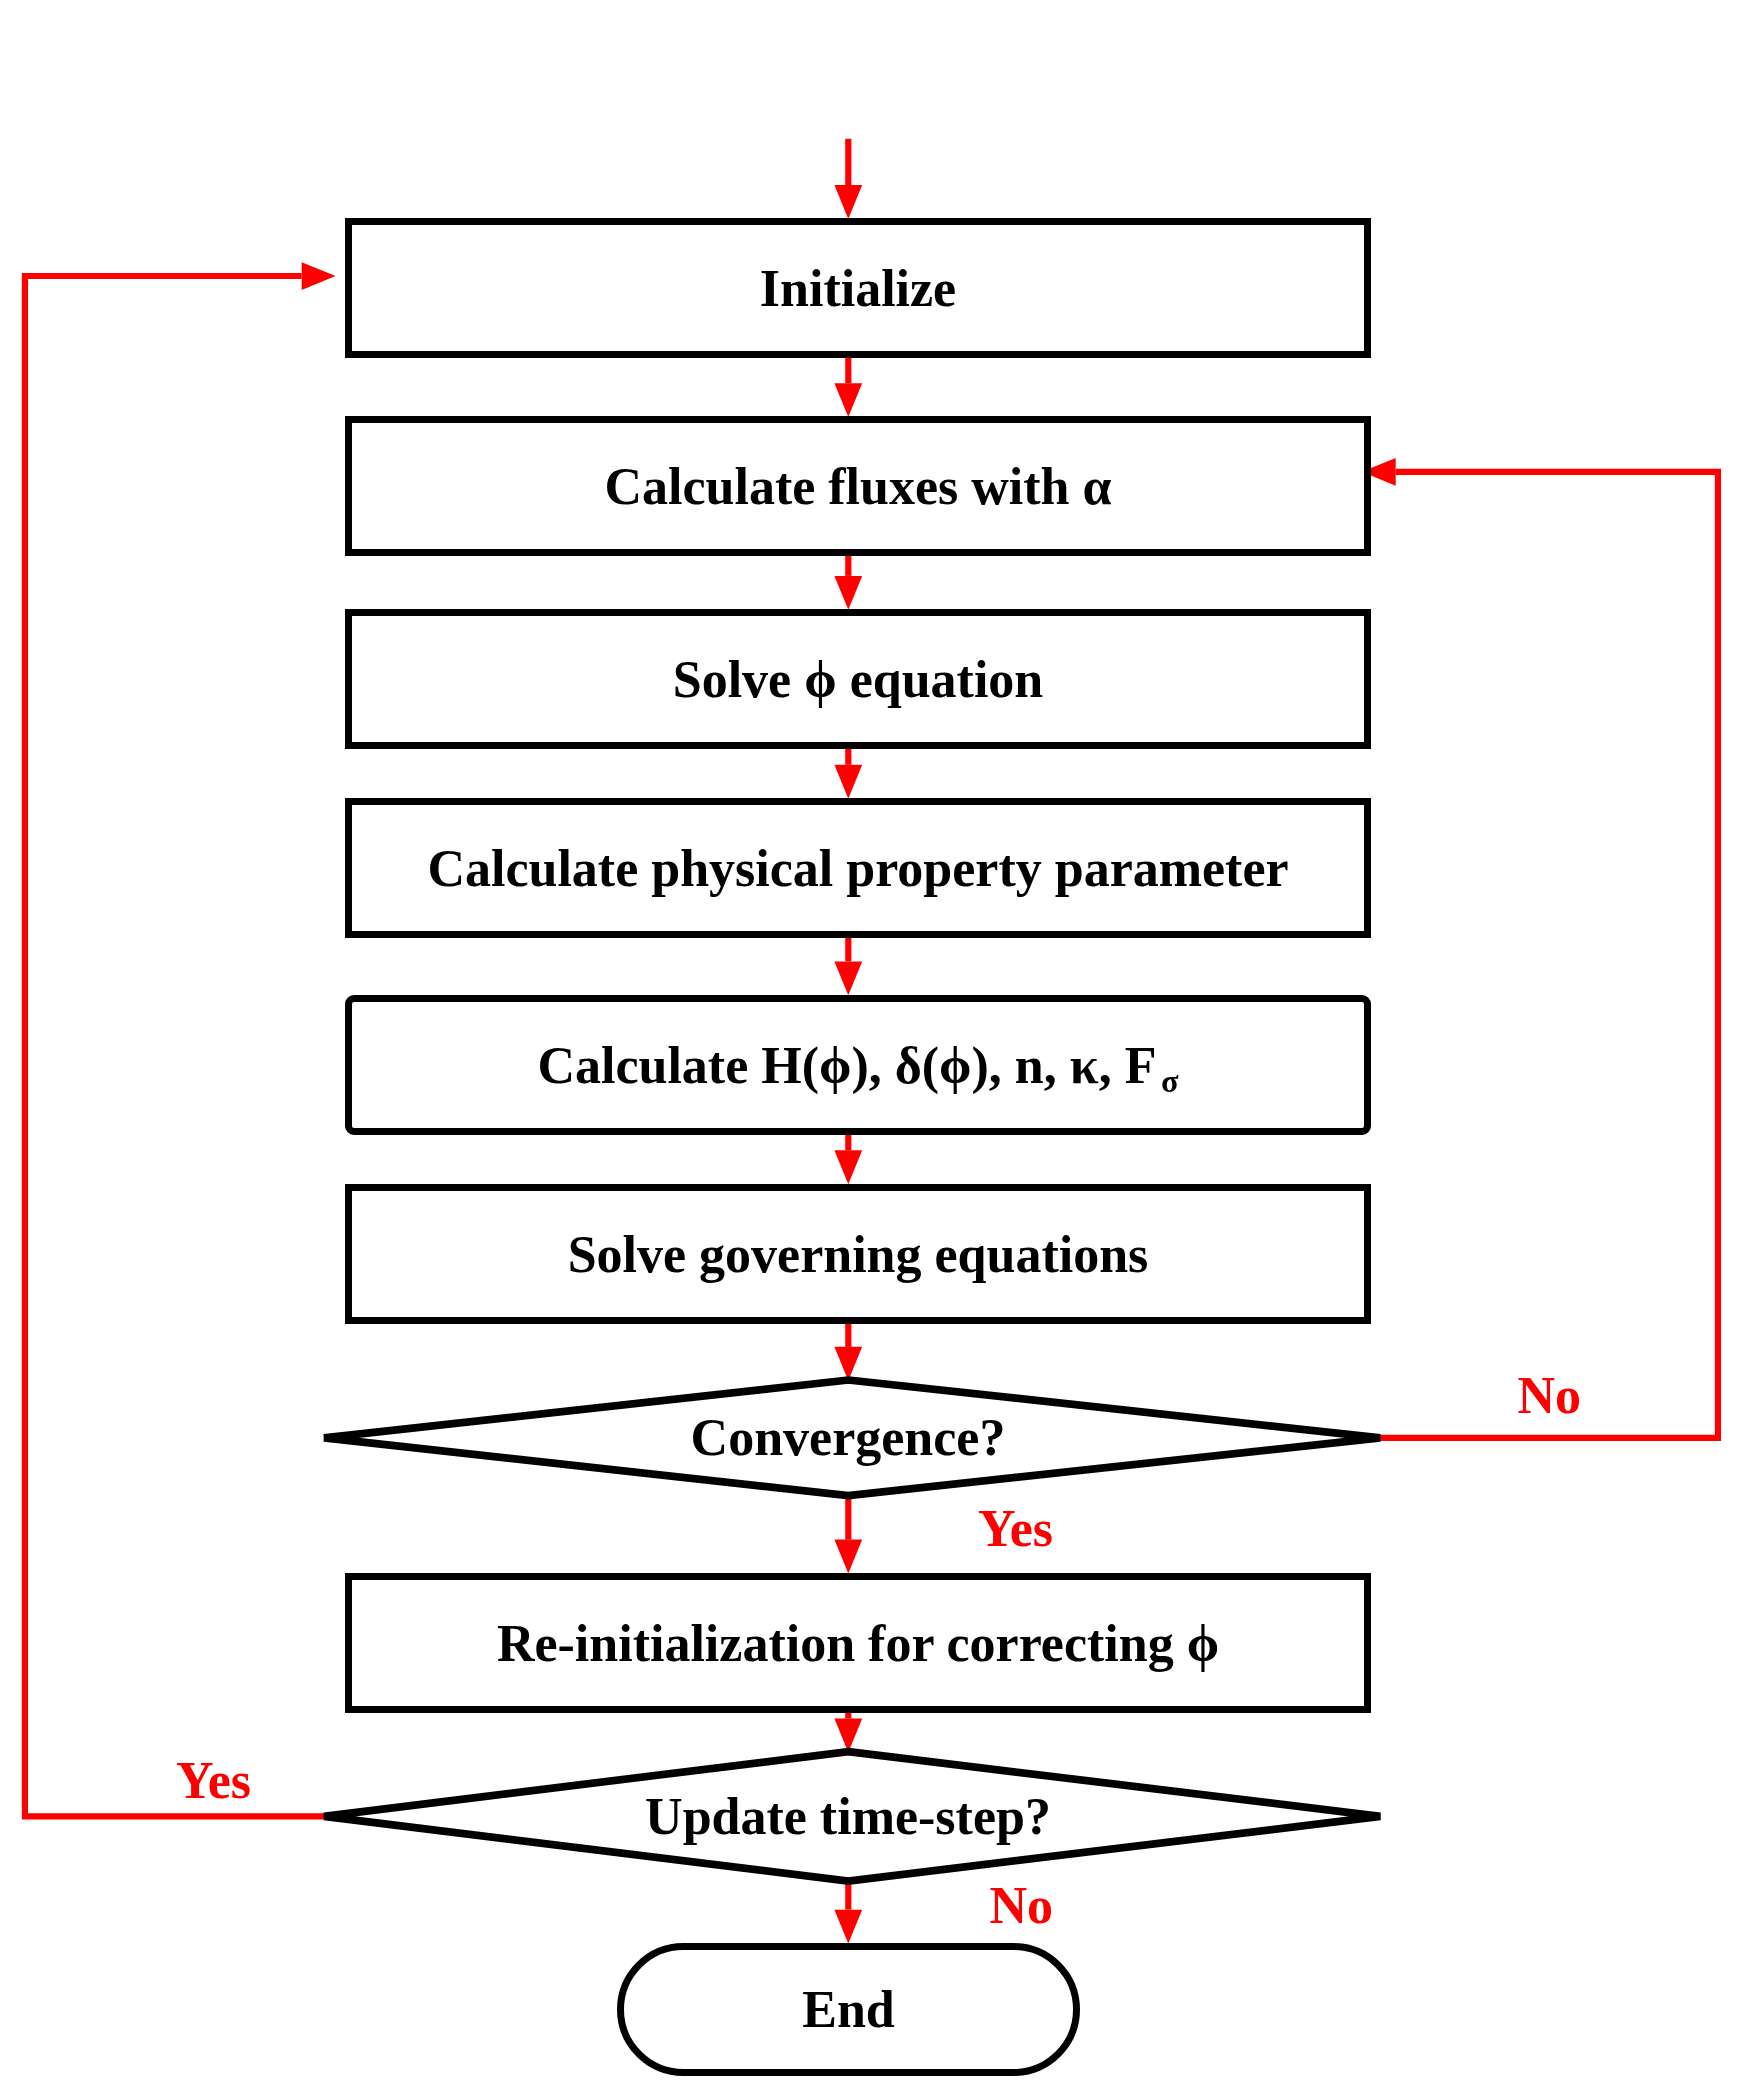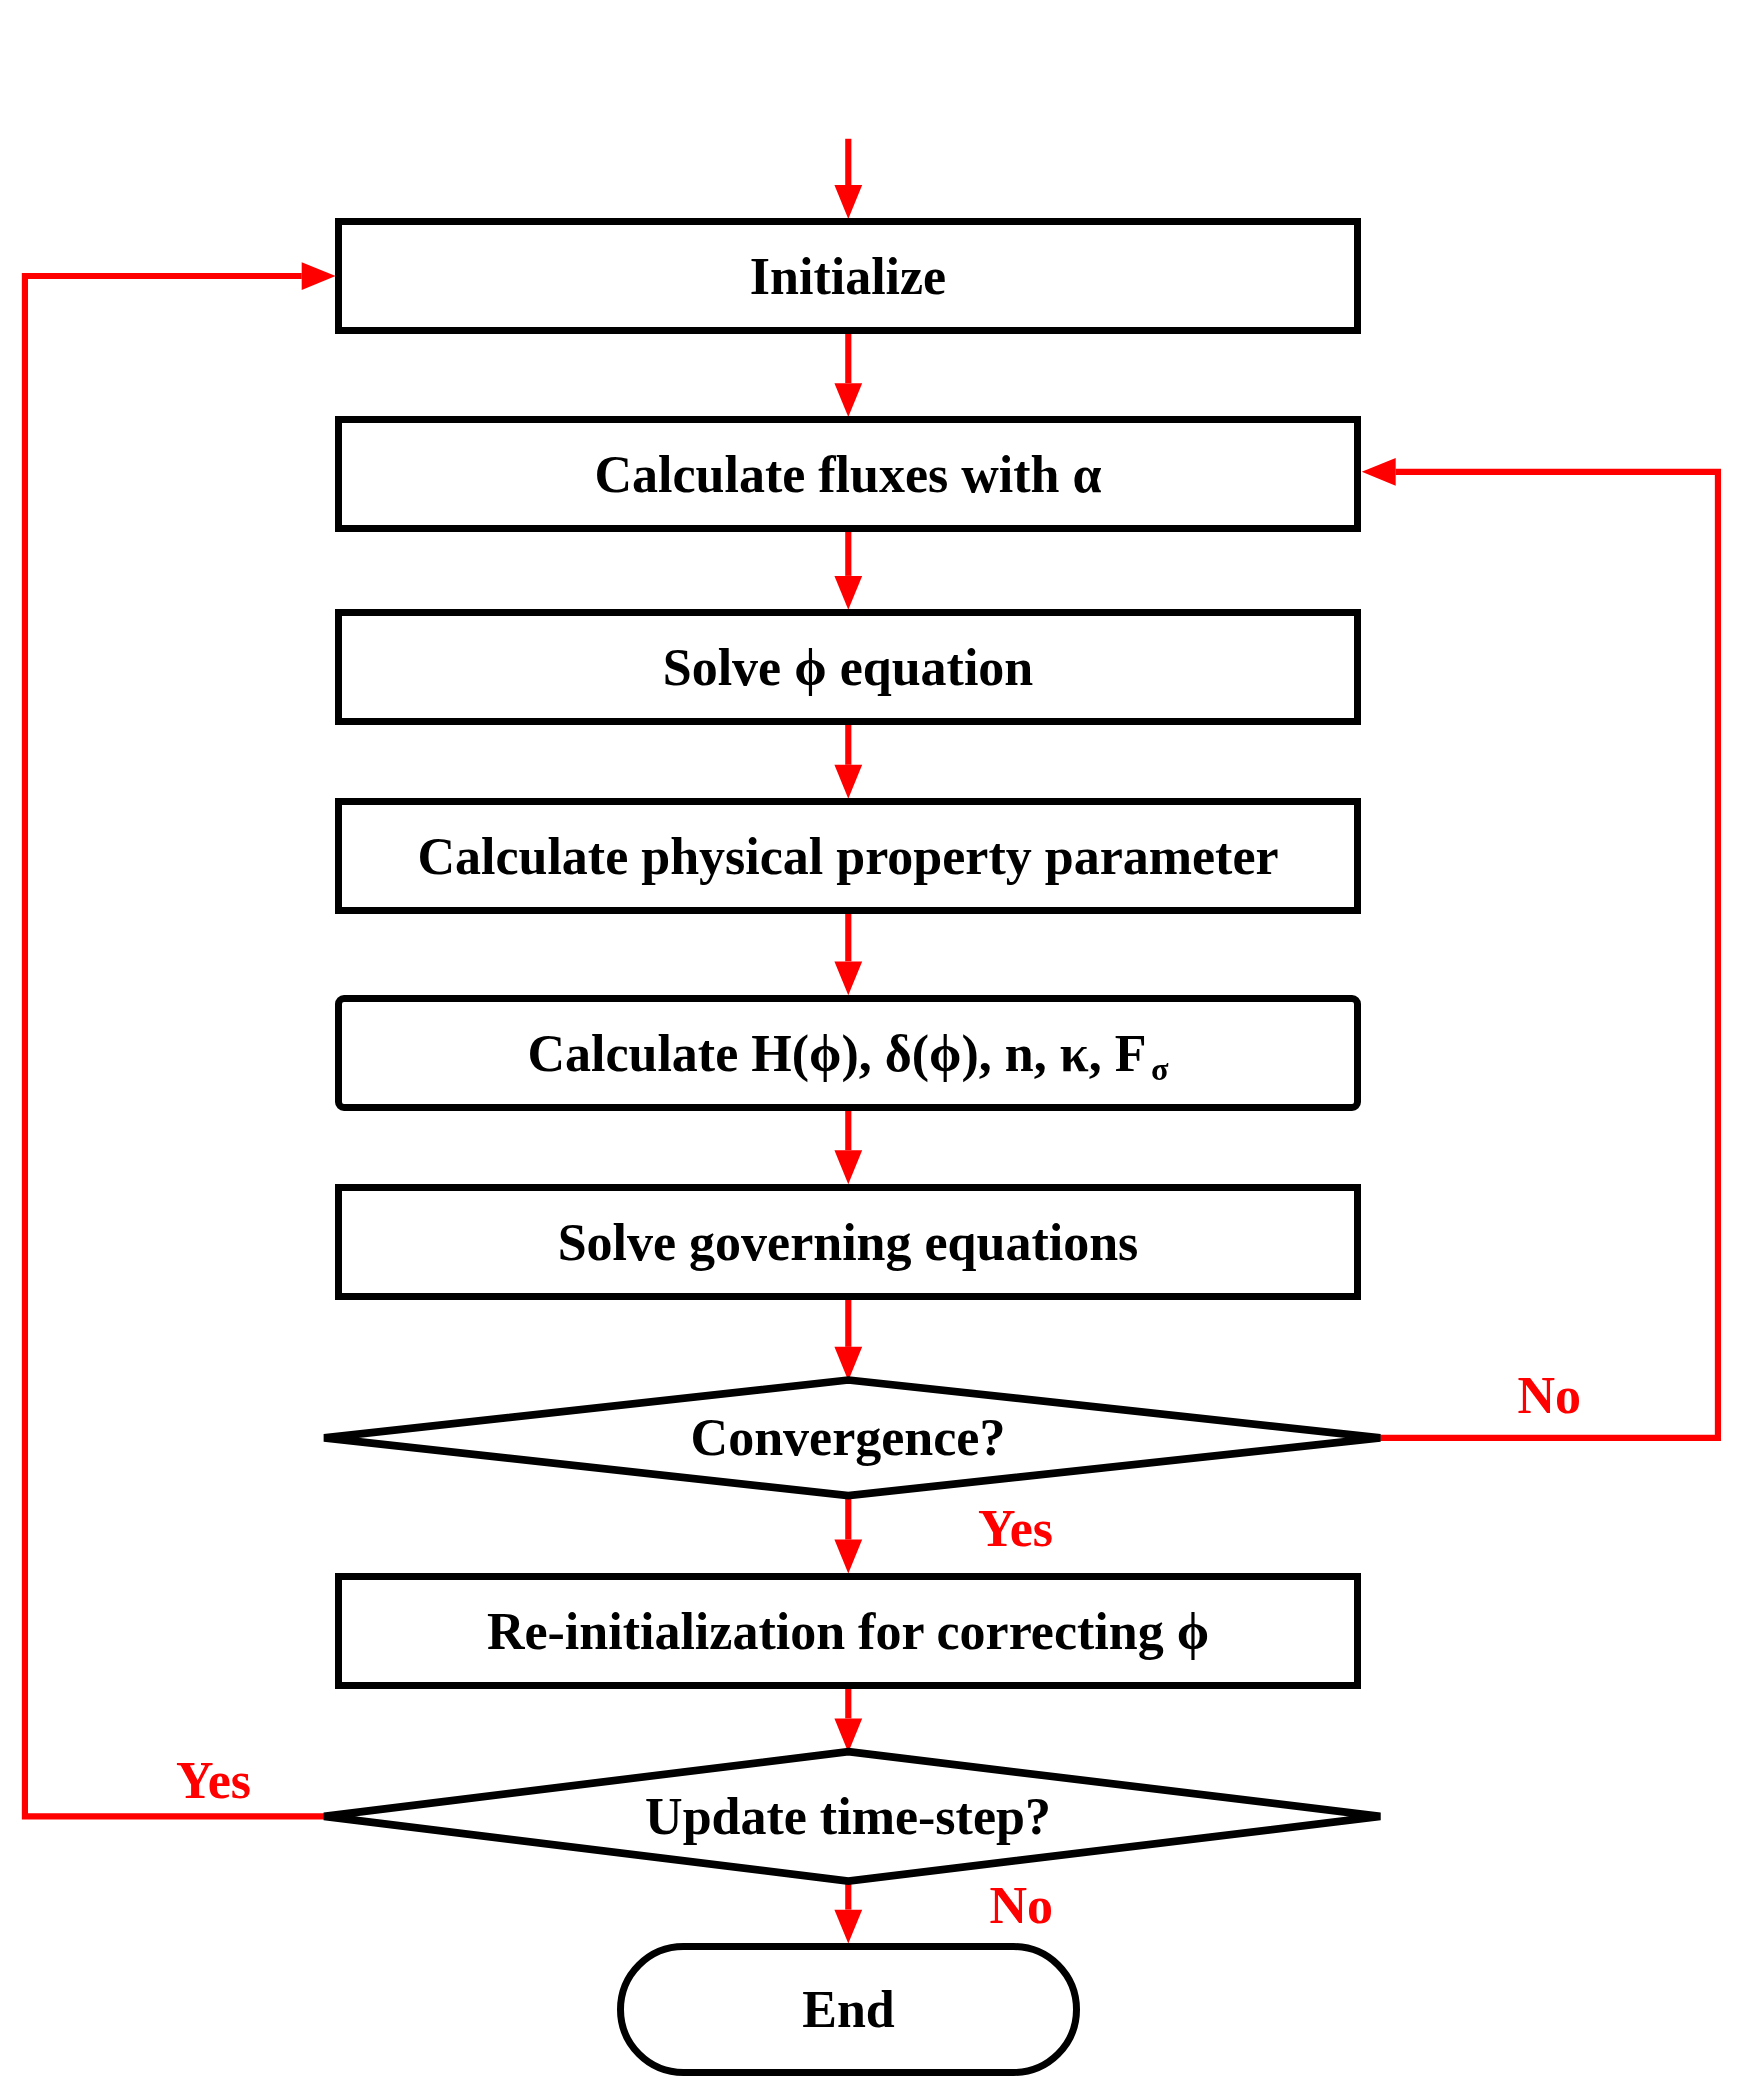--- a/index.html
+++ b/index.html
@@ -14,21 +14,21 @@
     width:1739px;height:2097px;
     background:var(--background,#fff);
     font-family:"Liberation Serif","DejaVu Serif",serif;
     overflow:hidden;
   }
   .layer{position:absolute;left:0;top:0;width:1739px;height:2097px;}
   .arrow-line{stroke:var(--arrow,#ff0000);stroke-width:8;fill:none;}
   .arrow-head{fill:var(--arrow,#ff0000);stroke:none;}
   .shape{fill:var(--background,#ffffff);stroke:var(--outline,#000000);stroke-width:10;}
   .node{
-    position:absolute;left:335px;width:1026px;height:116px;
+    position:absolute;left:345px;width:1026px;height:140px;
     box-sizing:border-box;border:7px solid var(--outline,#000);
     background:var(--background,#fff);
     display:flex;align-items:center;justify-content:center;
     font-weight:bold;font-size:52px;color:var(--text,#000);
     white-space:nowrap;
   }
   .terminator{
     left:617px;width:463px;height:117px;
     border-width:7.7px;border-radius:62px;
   }

